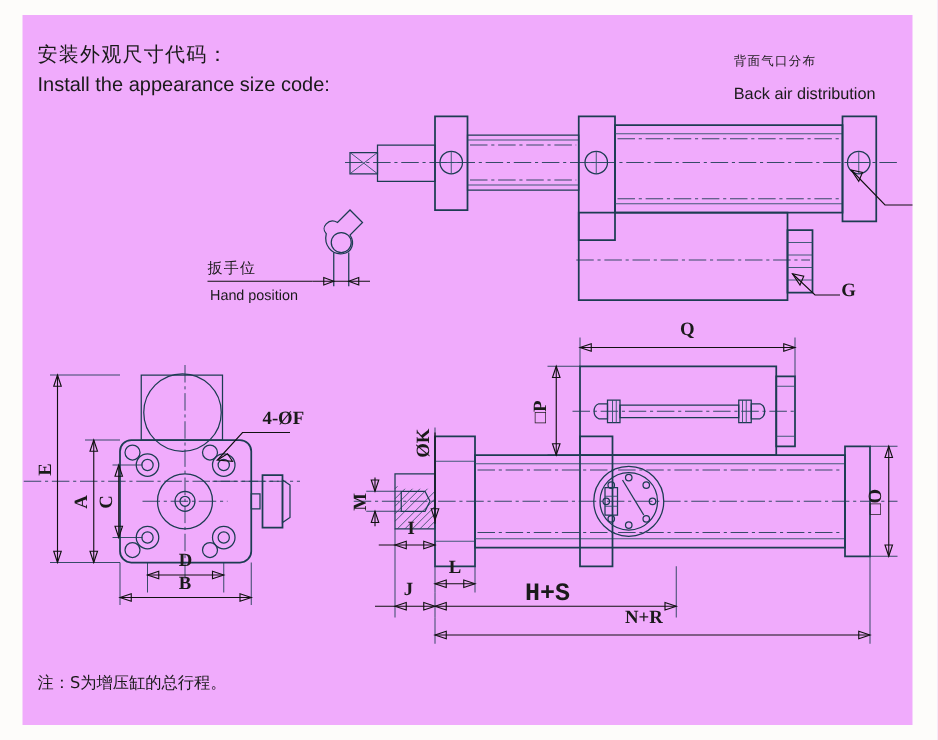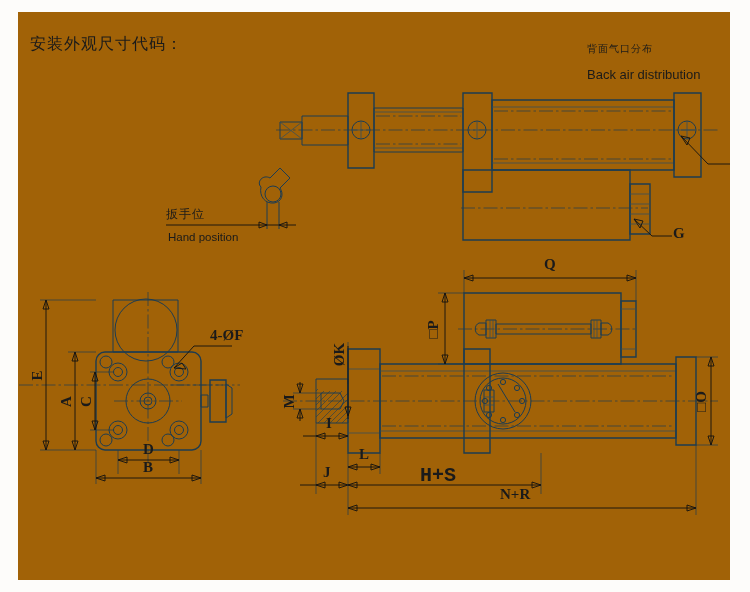--- a/index.html
+++ b/index.html
@@ -1,39 +1,40 @@
 <!DOCTYPE html>
 <html><head>
 <meta charset="utf-8">
 <style>
   html,body{margin:0;padding:0;background:#fdfcfa;}
   body{width:750px;height:592px;overflow:hidden;
        font-family:"Liberation Sans","DejaVu Sans",sans-serif;}
   #sheet{position:absolute;left:18px;top:12px;width:712px;height:568px;
-         background:#a16207;overflow:hidden;}
+         background:#f0abfc;overflow:hidden;}
   .tx{position:absolute;white-space:pre;color:#1a1a1a;}
   .cn{font-family:"DejaVu Sans",sans-serif;}
   .serif{font-family:"Liberation Serif","DejaVu Serif",serif;font-weight:bold;}
   .rot{transform-origin:50% 50%;transform:rotate(-90deg);}
   svg{position:absolute;left:0;top:0;overflow:visible;}
   .ln{stroke:#1c3c52;stroke-width:1;fill:none;}
   .ln2{stroke:#1c3c52;stroke-width:1.4;fill:none;}
   .thin{stroke:#2a4e66;stroke-width:0.7;fill:none;}
   .cl{stroke:#1c3c52;stroke-width:0.7;fill:none;stroke-dasharray:14 3 2.5 3;}
   .dim{stroke:#111;stroke-width:0.9;fill:none;}
   .ext{stroke:#1c3c52;stroke-width:0.7;fill:none;}
   .lead{stroke:#111;stroke-width:0.9;fill:none;}
   .hatch{stroke:#1c3c52;stroke-width:0.6;fill:none;}
 </style>
 </head>
 <body>
 
 <div id="sheet">
 
   <div class="tx cn" style="left:12px;top:22px;font-size:16px;letter-spacing:1px;">安装外观尺寸代码：</div>
+  <div class="tx" style="left:12px;top:48px;font-size:16px;">Install the appearance size code:</div>
 
   <div class="tx cn" style="left:569px;top:30px;font-size:10px;letter-spacing:1px;
               font-family:'DejaVu Serif',serif;">背面气口分布</div>
   <div class="tx" style="left:569px;top:55px;font-size:13px;">Back air distribution</div>
 
   <svg width="712" height="568" viewBox="0 0 712 568">
 
     <line class="cl" x1="258" y1="118" x2="700" y2="118"></line>
 
     <path class="ln" d="M262,110 L284,110 L284,127 L262,127 Z"></path>
@@ -295,14 +296,15 @@
   <div class="tx serif rot" style="left:264px;top:381px;font-size:15px;">M</div>
   <div class="tx serif" style="left:308px;top:403px;font-size:15px;">I</div>
   <div class="tx serif" style="left:341px;top:434px;font-size:15px;">L</div>
   <div class="tx serif" style="left:305px;top:452px;font-size:15px;">J</div>
   <div class="tx serif" style="left:402px;top:452px;font-size:20px;font-family:Liberation Mono, monospace;">H+S</div>
   <div class="tx serif" style="left:482px;top:474px;font-size:15px;">N+R</div>
   <div class="tx serif" style="left:526px;top:244px;font-size:15px;">Q</div>
   <div class="tx serif rot" style="left:406px;top:309px;font-size:15px;">□P</div>
   <div class="tx serif rot" style="left:673px;top:381px;font-size:15px;">□O</div>
 
+  <div class="tx cn" style="left:12px;top:525px;font-size:13px;">注：S为增压缸的总行程。</div>
 
 </div>
 
 </body></html>

